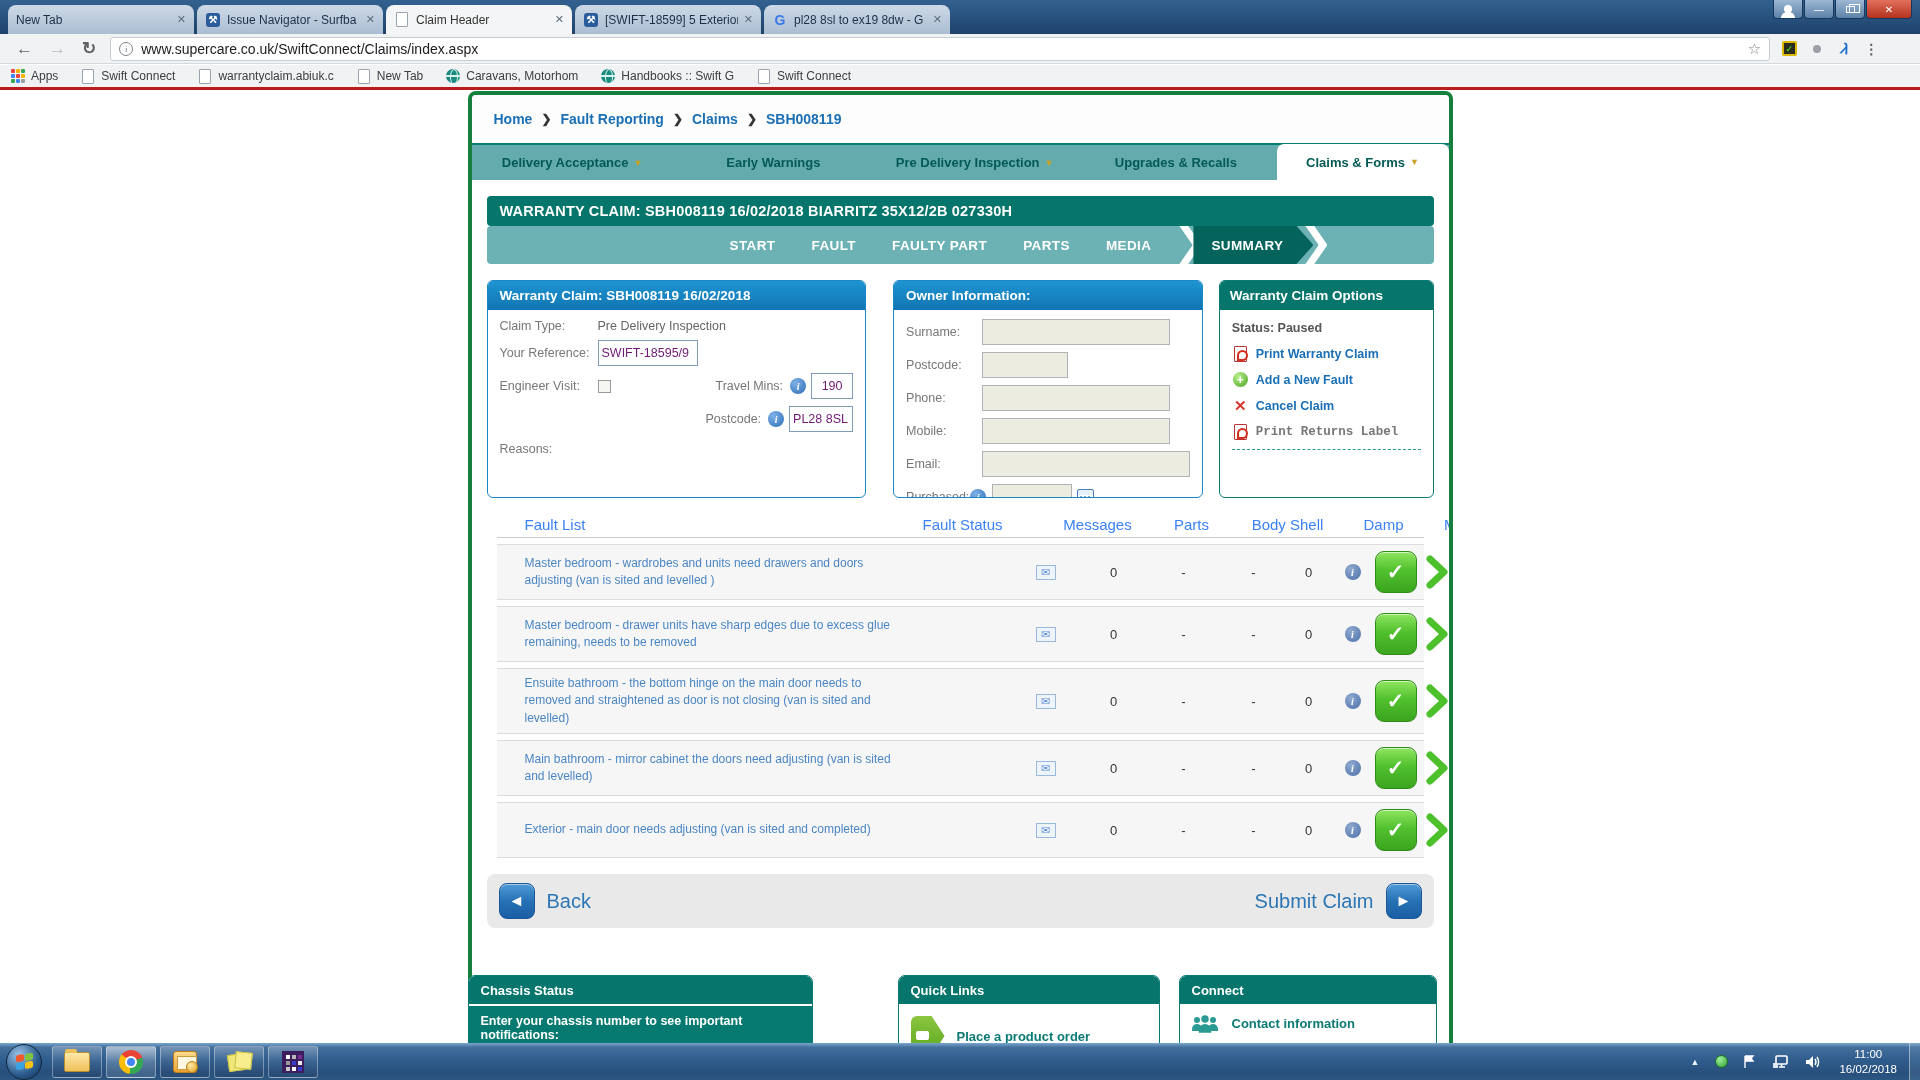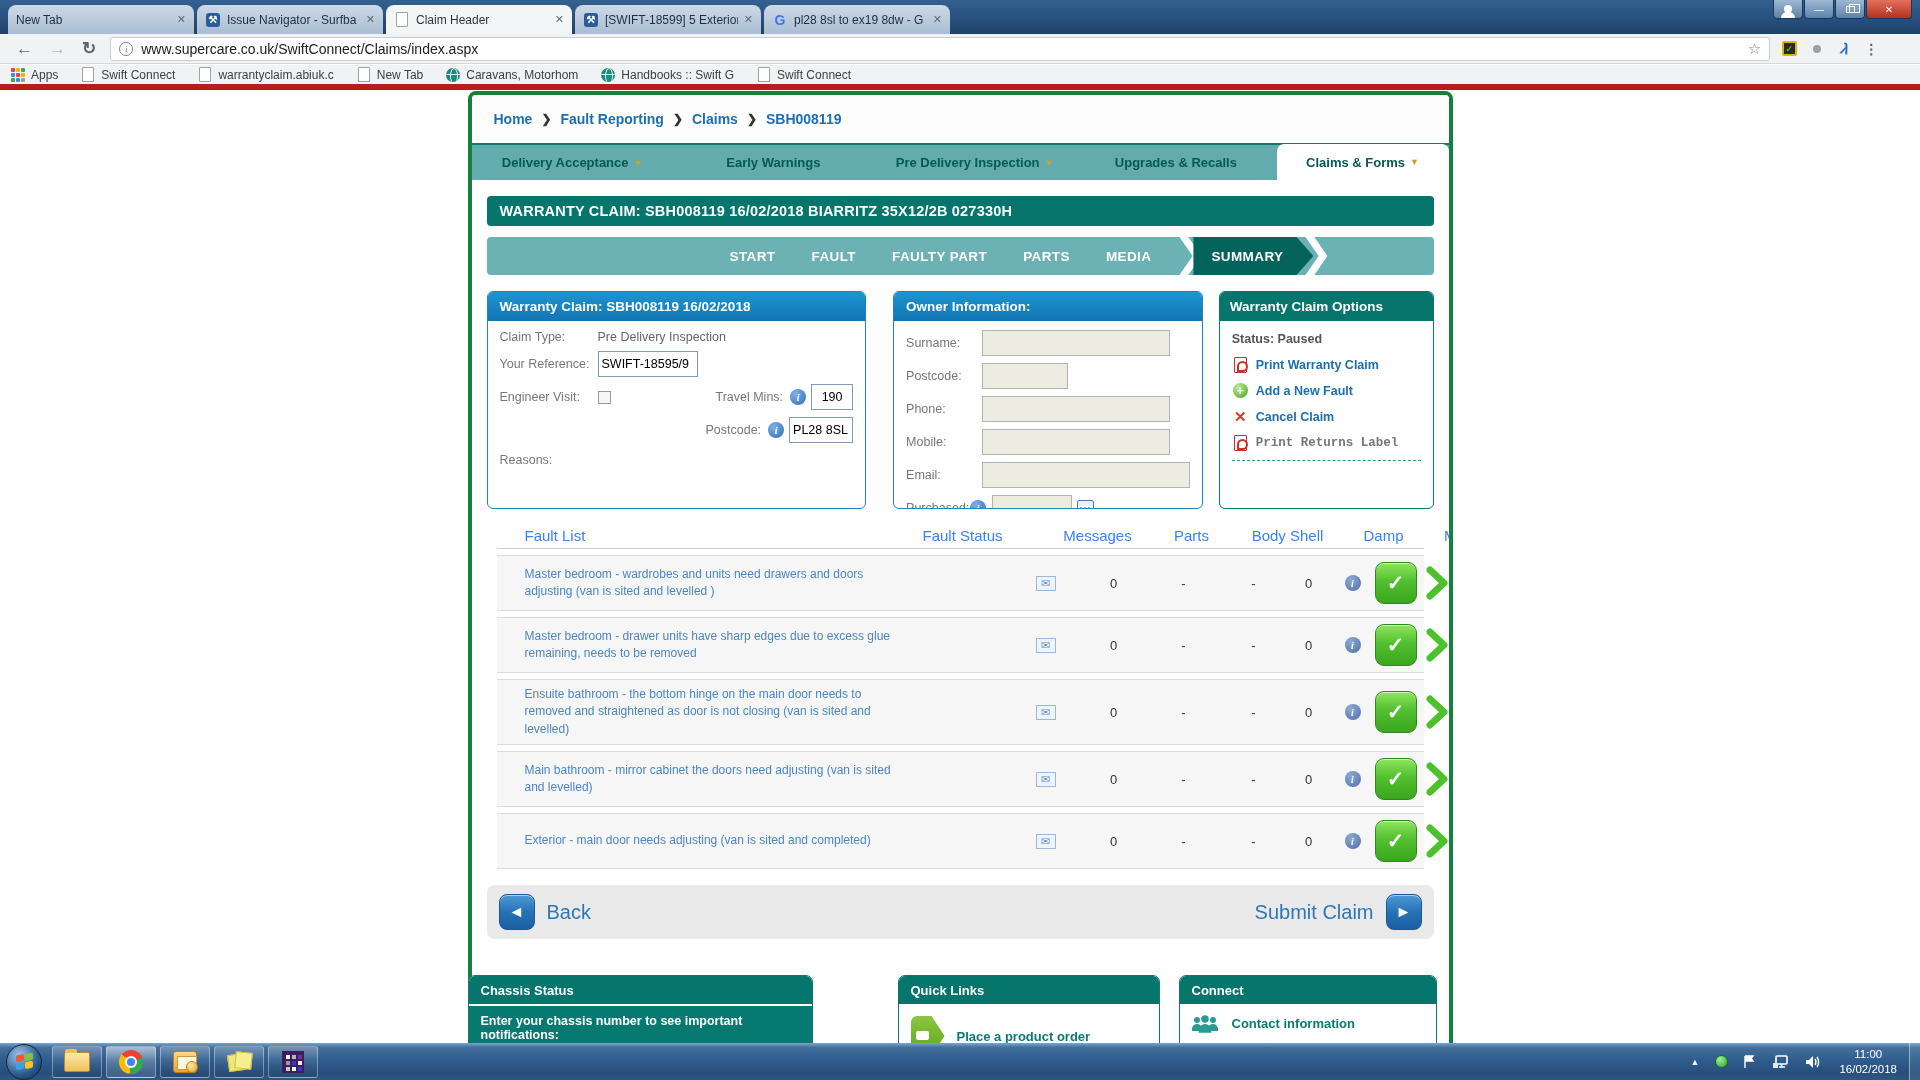--- a/index.html
+++ b/index.html
@@ -39,21 +39,21 @@
   .info-circle{width:14px;height:14px;border-radius:50%;border:1.5px solid #80868b;color:#80868b;
     font-size:9px;font-family:"Liberation Serif",serif;font-style:italic;display:flex;align-items:center;justify-content:center;margin-right:8px;flex:0 0 14px;}
   .url{font-size:14px;color:#202124;flex:1;white-space:nowrap;overflow:hidden;}
   .star{color:#80868b;font-size:15px;margin-left:6px;}
   .ext{margin-left:10px;display:flex;align-items:center;justify-content:center;width:18px;height:18px;}
   .ext-shield{width:15px;height:15px;background:#2a2a1e;border:2px solid #d8b800;border-radius:2px;color:#44c614;font-size:9px;font-weight:bold;display:flex;align-items:center;justify-content:center;}
   .ext-donut{width:7px;height:7px;border:4px solid #9aa0a6;border-radius:50%;}
   .ext-swoosh{color:#1f6fd0;font-weight:bold;font-size:15px;font-style:italic;transform:rotate(10deg);}
   .dots{color:#5f6368;font-size:14px;letter-spacing:0;margin-left:10px;font-weight:bold;}
 
-  .bookmarks{position:absolute;top:65px;left:0;width:1920px;height:25px;background:#f1f2f4;border-bottom:6px solid #b91c1c;
+  .bookmarks{position:absolute;top:65px;left:0;width:1920px;height:25px;background:#f1f2f4;border-bottom:3px solid #b91c1c;
     display:flex;align-items:center;padding:0 10px;font-size:12px;color:#3c4043;}
   .bm{display:flex;align-items:center;margin-right:22px;white-space:nowrap;}
   .bm .favicon{margin-right:5px;}
   .fav-globe{width:14px;height:14px;border-radius:50%;background:#1b8a7f;position:relative;overflow:hidden;}
   .fav-globe::before{content:"";position:absolute;left:0;top:6px;width:14px;height:1.5px;background:#d9f2ef;}
   .fav-globe::after{content:"";position:absolute;left:4px;top:0;width:6px;height:14px;border-radius:50%;border:1.5px solid #d9f2ef;}
   .apps-grid{width:14px;height:14px;display:grid;grid-template-columns:repeat(3,1fr);gap:1px;}
   .apps-grid i{border-radius:1px;}
 
   
@@ -64,21 +64,21 @@
   .crumb{color:#1a6fb5;font-weight:bold;font-size:14px;}
   .crumb-sep{color:#333;font-weight:bold;margin:0 9px;font-size:12px;}
   .mainnav{height:37px;background:#63abad;border-top:2px solid #077d74;display:flex;align-items:stretch;position:relative;}
   .nav-tab{flex:1;display:flex;align-items:center;justify-content:center;color:#045a55;font-weight:bold;font-size:13px;}
   .nav-caret{color:#c9a227;font-size:9px;margin-left:5px;}
   .nav-tab.active{flex:0 0 172px;background:#fff;border-radius:7px 7px 0 0;margin-top:-1px;color:#045a55;}
   .inner{padding:16px 15px 0 15px;}
 
   .claimbar{height:30px;background:#06756b;border-radius:4px;color:#fff;font-weight:bold;font-size:14.5px;
     display:flex;align-items:center;padding:0 13px;letter-spacing:.2px;}
-  .stepbar{height:38px;background:#6cb2b4;border-radius:4px;margin-top:11px;display:flex;align-items:flex-end;}
+  .stepbar{height:38px;background:#6cb2b4;border-radius:4px;display:flex;align-items:flex-end;}
   .stepgroup{display:flex;align-items:center;margin-left:225px;}
   .step{color:#fff;font-weight:bold;font-size:13.5px;margin:0 18px;letter-spacing:.4px;}
   .chev-w{width:22px;height:38px;background:#fff;
     clip-path:polygon(0 0,40% 0,100% 50%,40% 100%,0 100%,60% 50%);margin:0 0 0 10px;}
   .step-arrow{height:38px;margin-left:-8px;background:#04635b;color:#fff;font-weight:bold;font-size:13.5px;
     display:flex;align-items:center;padding:0 30px 0 18px;letter-spacing:.4px;
     clip-path:polygon(0 0,calc(100% - 17px) 0,100% 50%,calc(100% - 17px) 100%,0 100%);}
   .chev-w2{width:22px;height:38px;background:#fff;
     clip-path:polygon(0 0,40% 0,100% 50%,40% 100%,0 100%,60% 50%);margin-left:-8px;}
 
@@ -88,21 +88,21 @@
     font-size:13.5px;display:flex;align-items:center;padding:0 12px;}
   .wpanel{width:380px;height:218px;}
   .opanel{width:310px;height:218px;margin-left:27px;}
   .tpanel{width:215px;height:218px;margin-left:16px;border:1px solid #0b7a74;border-radius:6px;overflow:hidden;background:#fff;}
   .tpanel .phead{height:29px;background:#06756b;color:#fff;font-weight:bold;font-size:13.5px;display:flex;align-items:center;padding:0 10px;}
 
   .pbody{padding:9px 12px;}
   .frow{display:flex;align-items:center;margin-bottom:7px;}
   .flabel{color:#777;font-size:12.5px;width:98px;flex:0 0 98px;}
   .fvalue{color:#666;font-size:12.5px;}
-  input.txt{height:20px;border:1px solid #7f9db9;font-size:12.5px;padding:12px 3px;color:#000000;font-family:"Liberation Sans",sans-serif;background:#fff;}
+  input.txt{height:20px;border:1px solid #7f9db9;font-size:12.5px;padding:12px 3px;color:#701a75;font-family:"Liberation Sans",sans-serif;background:#fff;}
   input.dis{background:#ecece1;border:1px solid #b0b3b8;}
   .chk{width:13px;height:13px;border:1px solid #999;background:#f6f6f2;display:inline-block;}
   .iinfo{width:16px;height:16px;border-radius:50%;background:radial-gradient(circle at 35% 30%,#7fb1e8,#2e6db5);
     color:#fff;font-size:10px;font-family:"Liberation Serif",serif;font-style:italic;font-weight:bold;
     display:inline-flex;align-items:center;justify-content:center;flex:0 0 16px;}
   .rgt{margin-left:auto;display:flex;align-items:center;}
   .rgt .rlabel{color:#777;font-size:12.5px;margin-right:7px;}
   .rgt .iinfo{margin-right:5px;}
   textarea.reasons{width:266px;height:72px;background:#eaeae0;border:1px solid #a8a8a0;resize:none;}
   .cal{width:17px;height:17px;border:1px solid #4a7ebb;background:

